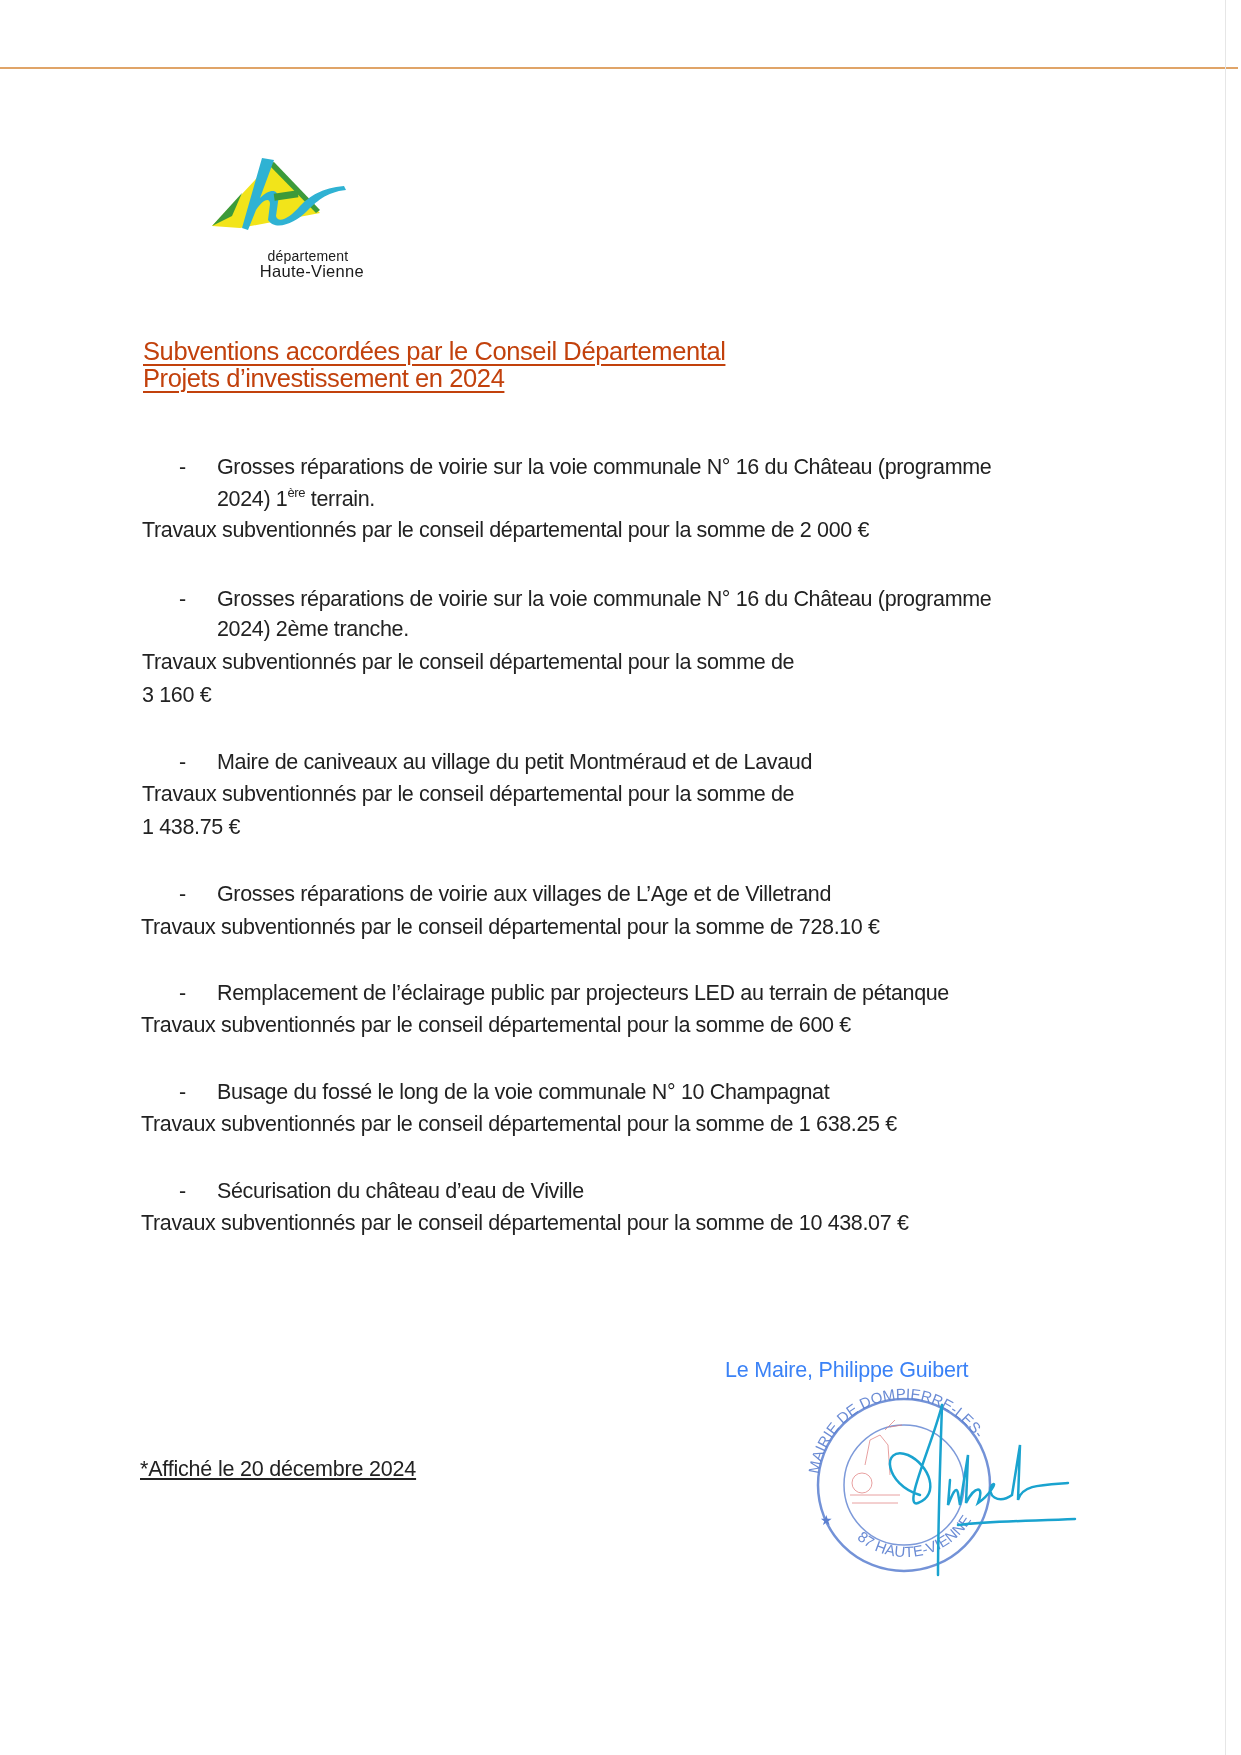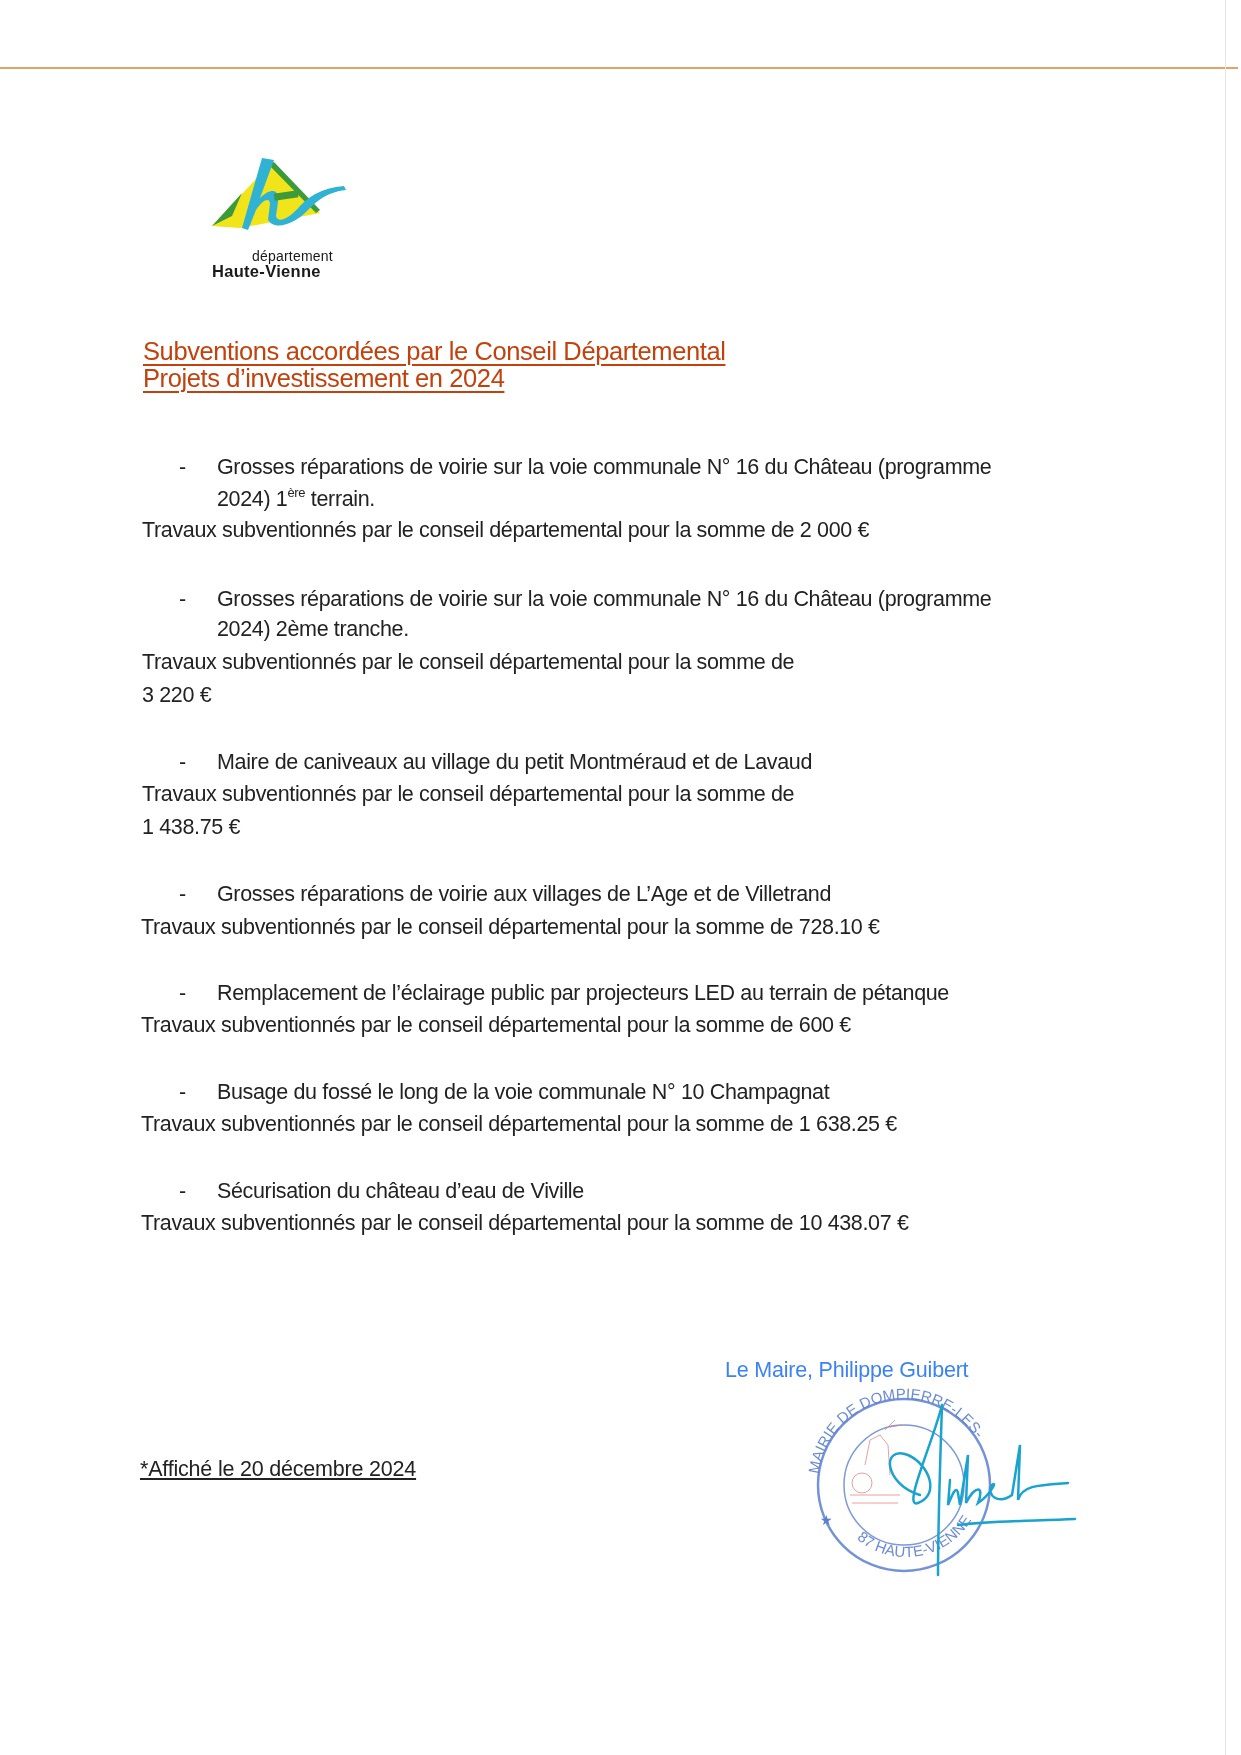--- a/index.html
+++ b/index.html
@@ -19,25 +19,25 @@
     .right-edge {
       position: absolute; left: 1225px; top: 0; width: 1px; height: 1755px;
       background: #e6e6e6;
     }
     .logo {
       position: absolute; left: 212px; top: 158px; width: 152px; height: 124px;
     }
     .logo-svg { position: absolute; left: 0; top: 0; }
     .logo-text1 {
       position: absolute; left: 40px; top: 90px; width: 112px;
-      font-size: 14px; letter-spacing: 0.2px; color: #1a1a1a; text-align: left;
+      font-size: 14px; letter-spacing: 0.2px; color: #1a1a1a; text-align: center;
     }
     .logo-text2 {
       position: absolute; left: 0; top: 104px; width: 152px;
-      font-size: 16.5px; font-weight: bold; letter-spacing: 0.3px; color: #1a1a1a; text-align: left;
+      font-size: 16.5px; font-weight: normal; letter-spacing: 0.3px; color: #1a1a1a; text-align: right;
     }
     .title {
       position: absolute; left: 143px; font-size: 25.5px; color: #c2410c;
       text-decoration: underline; text-underline-offset: 4px; text-decoration-thickness: 1.5px;
       letter-spacing: -0.4px;
     }
     .title.t1 { top: 337px; }
     .title.t2 { top: 364px; }
     .line {
       position: absolute; font-size: 21.5px; letter-spacing: -0.35px; white-space: nowrap; color: #222;
@@ -78,21 +78,21 @@
   <div class="line" style="left:217px; top:455px">Grosses réparations de voirie sur la voie communale N° 16 du Château (programme</div>
   <div class="line" style="left:217px; top:485px"><span>2024) 1</span><span class="sup">ère</span><span> terrain.</span></div>
   <div class="line" style="left:142px; top:518px">Travaux subventionnés par le conseil départemental pour la somme de 2 000 €</div>
 </div>
 
 <div>
   <span class="dash" style="top:587px">-</span>
   <div class="line" style="left:217px; top:587px">Grosses réparations de voirie sur la voie communale N° 16 du Château (programme</div>
   <div class="line" style="left:217px; top:617px">2024) 2ème tranche.</div>
   <div class="line" style="left:142px; top:650px">Travaux subventionnés par le conseil départemental pour la somme de</div>
-  <div class="line" style="left:142px; top:683px">3 220 €</div>
+  <div class="line" style="left:142px; top:683px">3 160 €</div>
 </div>
 
 <div>
   <span class="dash" style="top:750px">-</span>
   <div class="line" style="left:217px; top:750px">Maire de caniveaux au village du petit Montméraud et de Lavaud</div>
   <div class="line" style="left:142px; top:782px">Travaux subventionnés par le conseil départemental pour la somme de</div>
   <div class="line" style="left:142px; top:815px">1 438.75 €</div>
 </div>
 
 <div>

